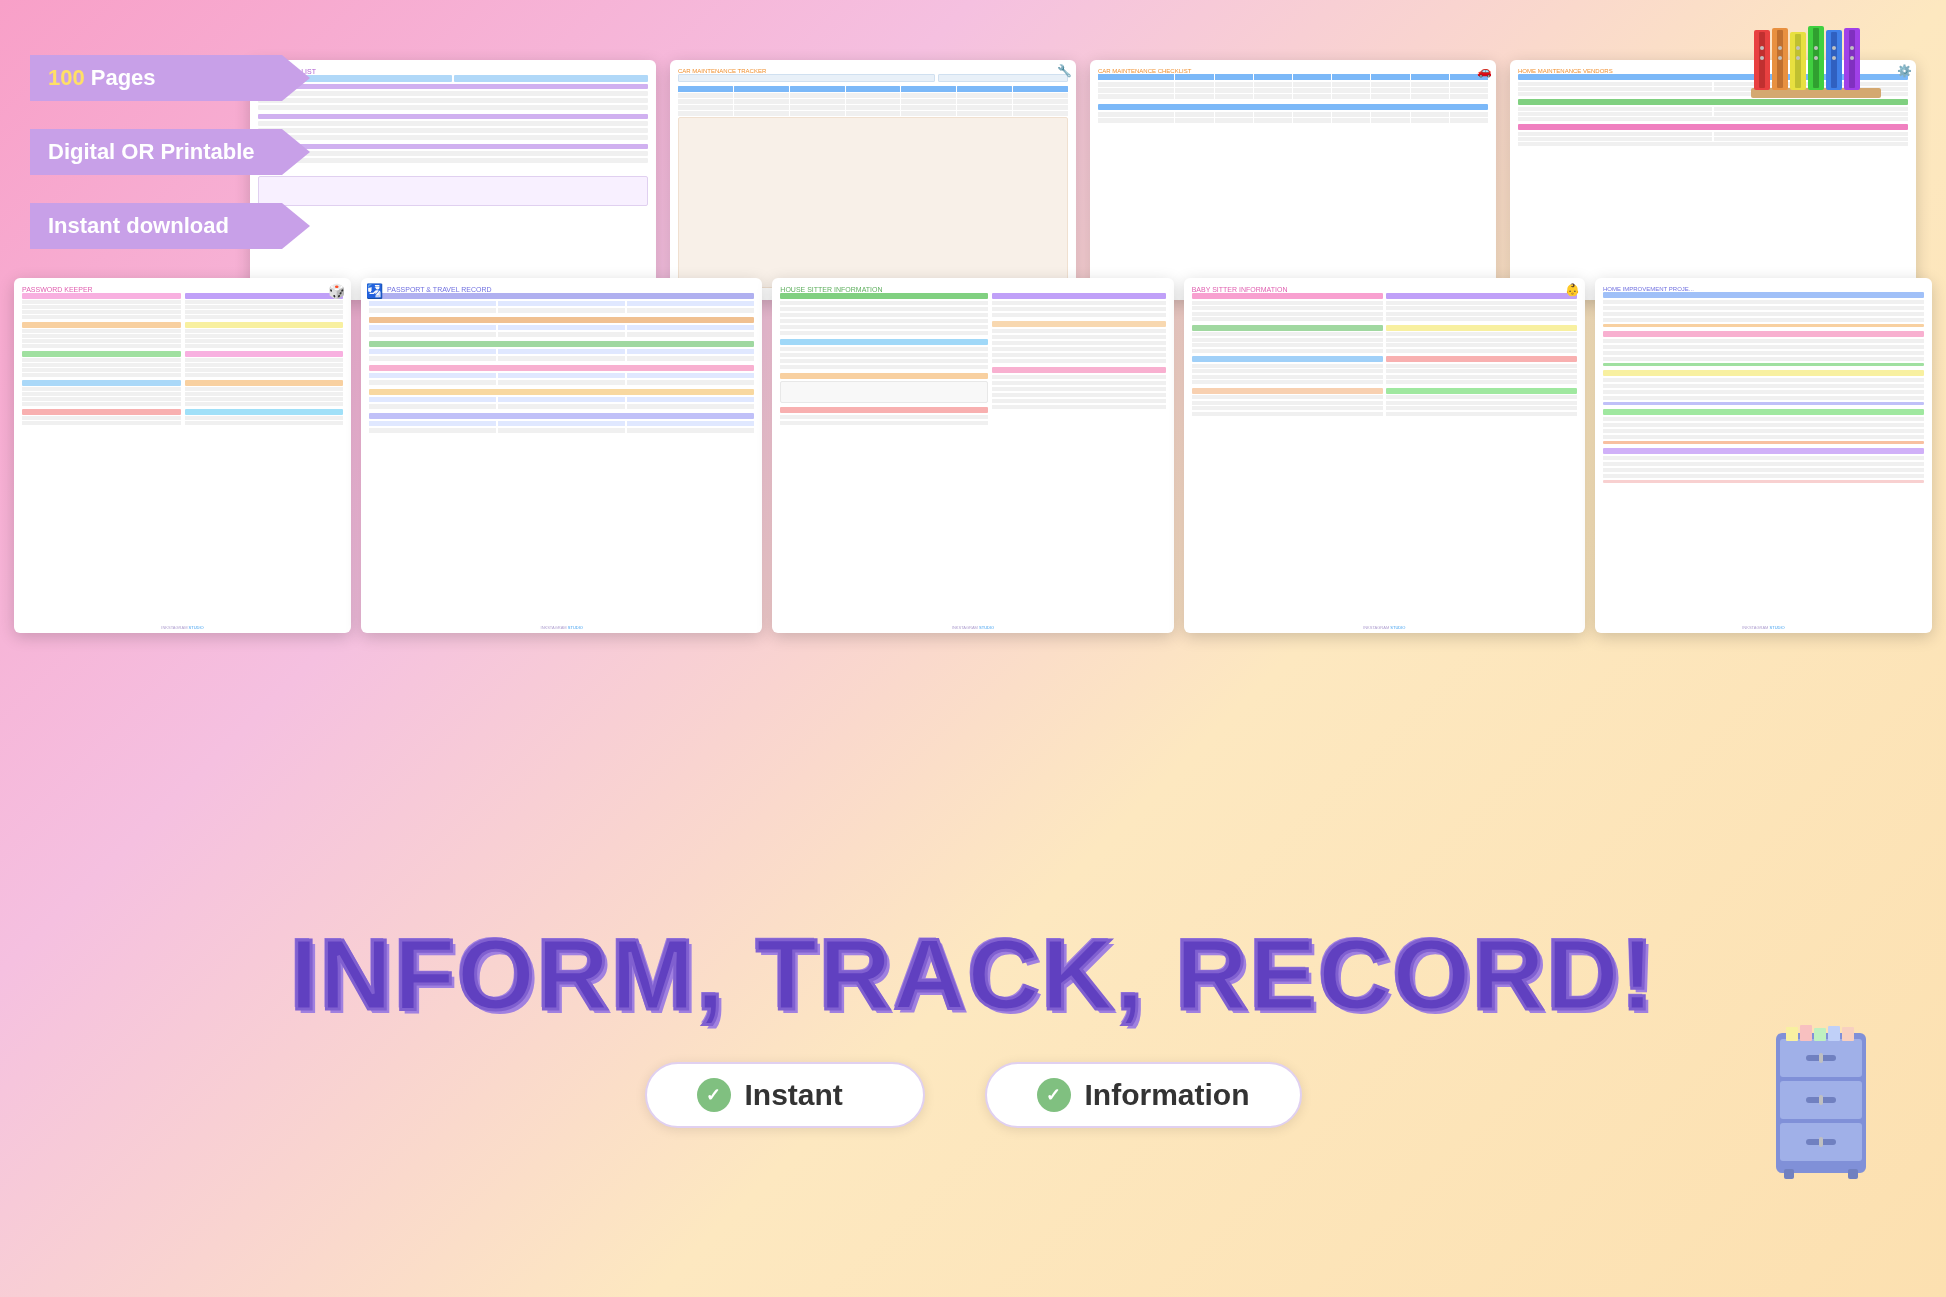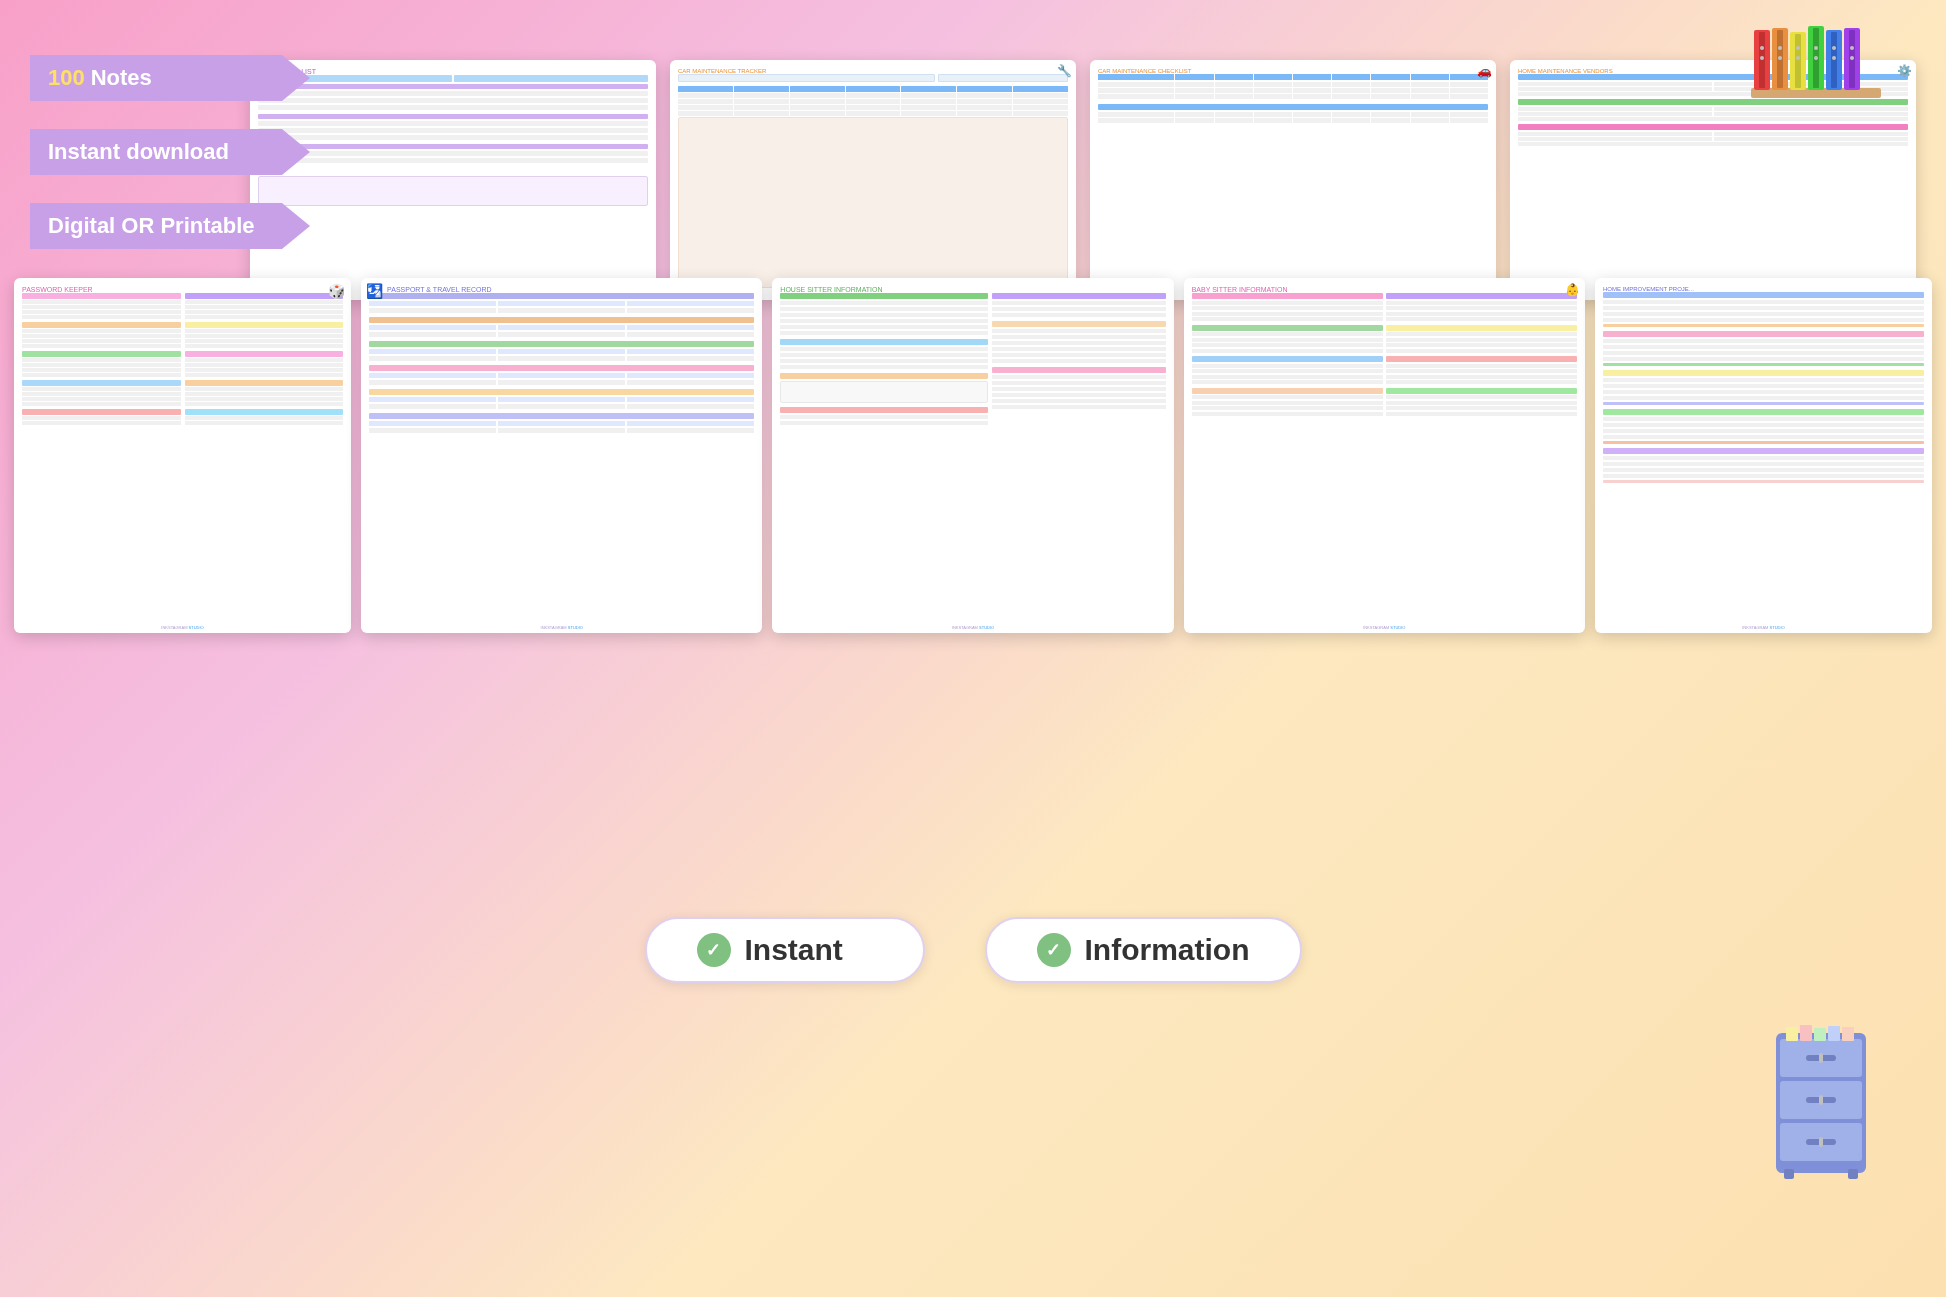--- a/index.html
+++ b/index.html
@@ -216,27 +216,27 @@
     }
   </style>
 </head>
 <body>
 
 <div class="gradient-bg"></div>
 
 <div class="top-badges">
   <div class="badge">
     <span class="highlight">100</span>
-    <span>Notes</span>
+    <span>Pages</span>
+  </div>
+  <div class="badge">
+    <span>Digital OR Printable</span>
   </div>
   <div class="badge">
     <span>Instant download</span>
-  </div>
-  <div class="badge">
-    <span>Digital OR Printable</span>
   </div>
 </div>
 
 <div class="binders">
   <svg viewBox="0 0 140 100" width="140" height="100">
 
     <rect x="5" y="78" width="130" height="10" fill="#d4a870" rx="2"></rect>
 
     <rect x="8" y="20" width="16" height="60" fill="#e84040" rx="2"></rect>
     <rect x="13" y="22" width="6" height="56" fill="#c03030" rx="1"></rect>
@@ -781,20 +781,21 @@
       <div style="height:4px; background:#f0f0f0;"></div>
       <div style="height:4px; background:#f0f0f0;"></div>
       <div style="height:3px; background:#f8d0d0; border-radius:1px;"></div>
     </div>
     <div class="inkstagram-logo">INKSTAGRAM <span style="color:#40a0f0;">STUDIO</span></div>
   </div>
 
 </div>
 
 <div class="bottom-section">
+  <div class="main-title">INFORM, TRACK, RECORD!</div>
 
   <div class="pills-row">
     <div class="pill">
       <div class="pill-icon">✓</div>
       <span>Instant</span>
     </div>
     <div class="pill">
       <div class="pill-icon">✓</div>
       <span>Information</span>
     </div>

